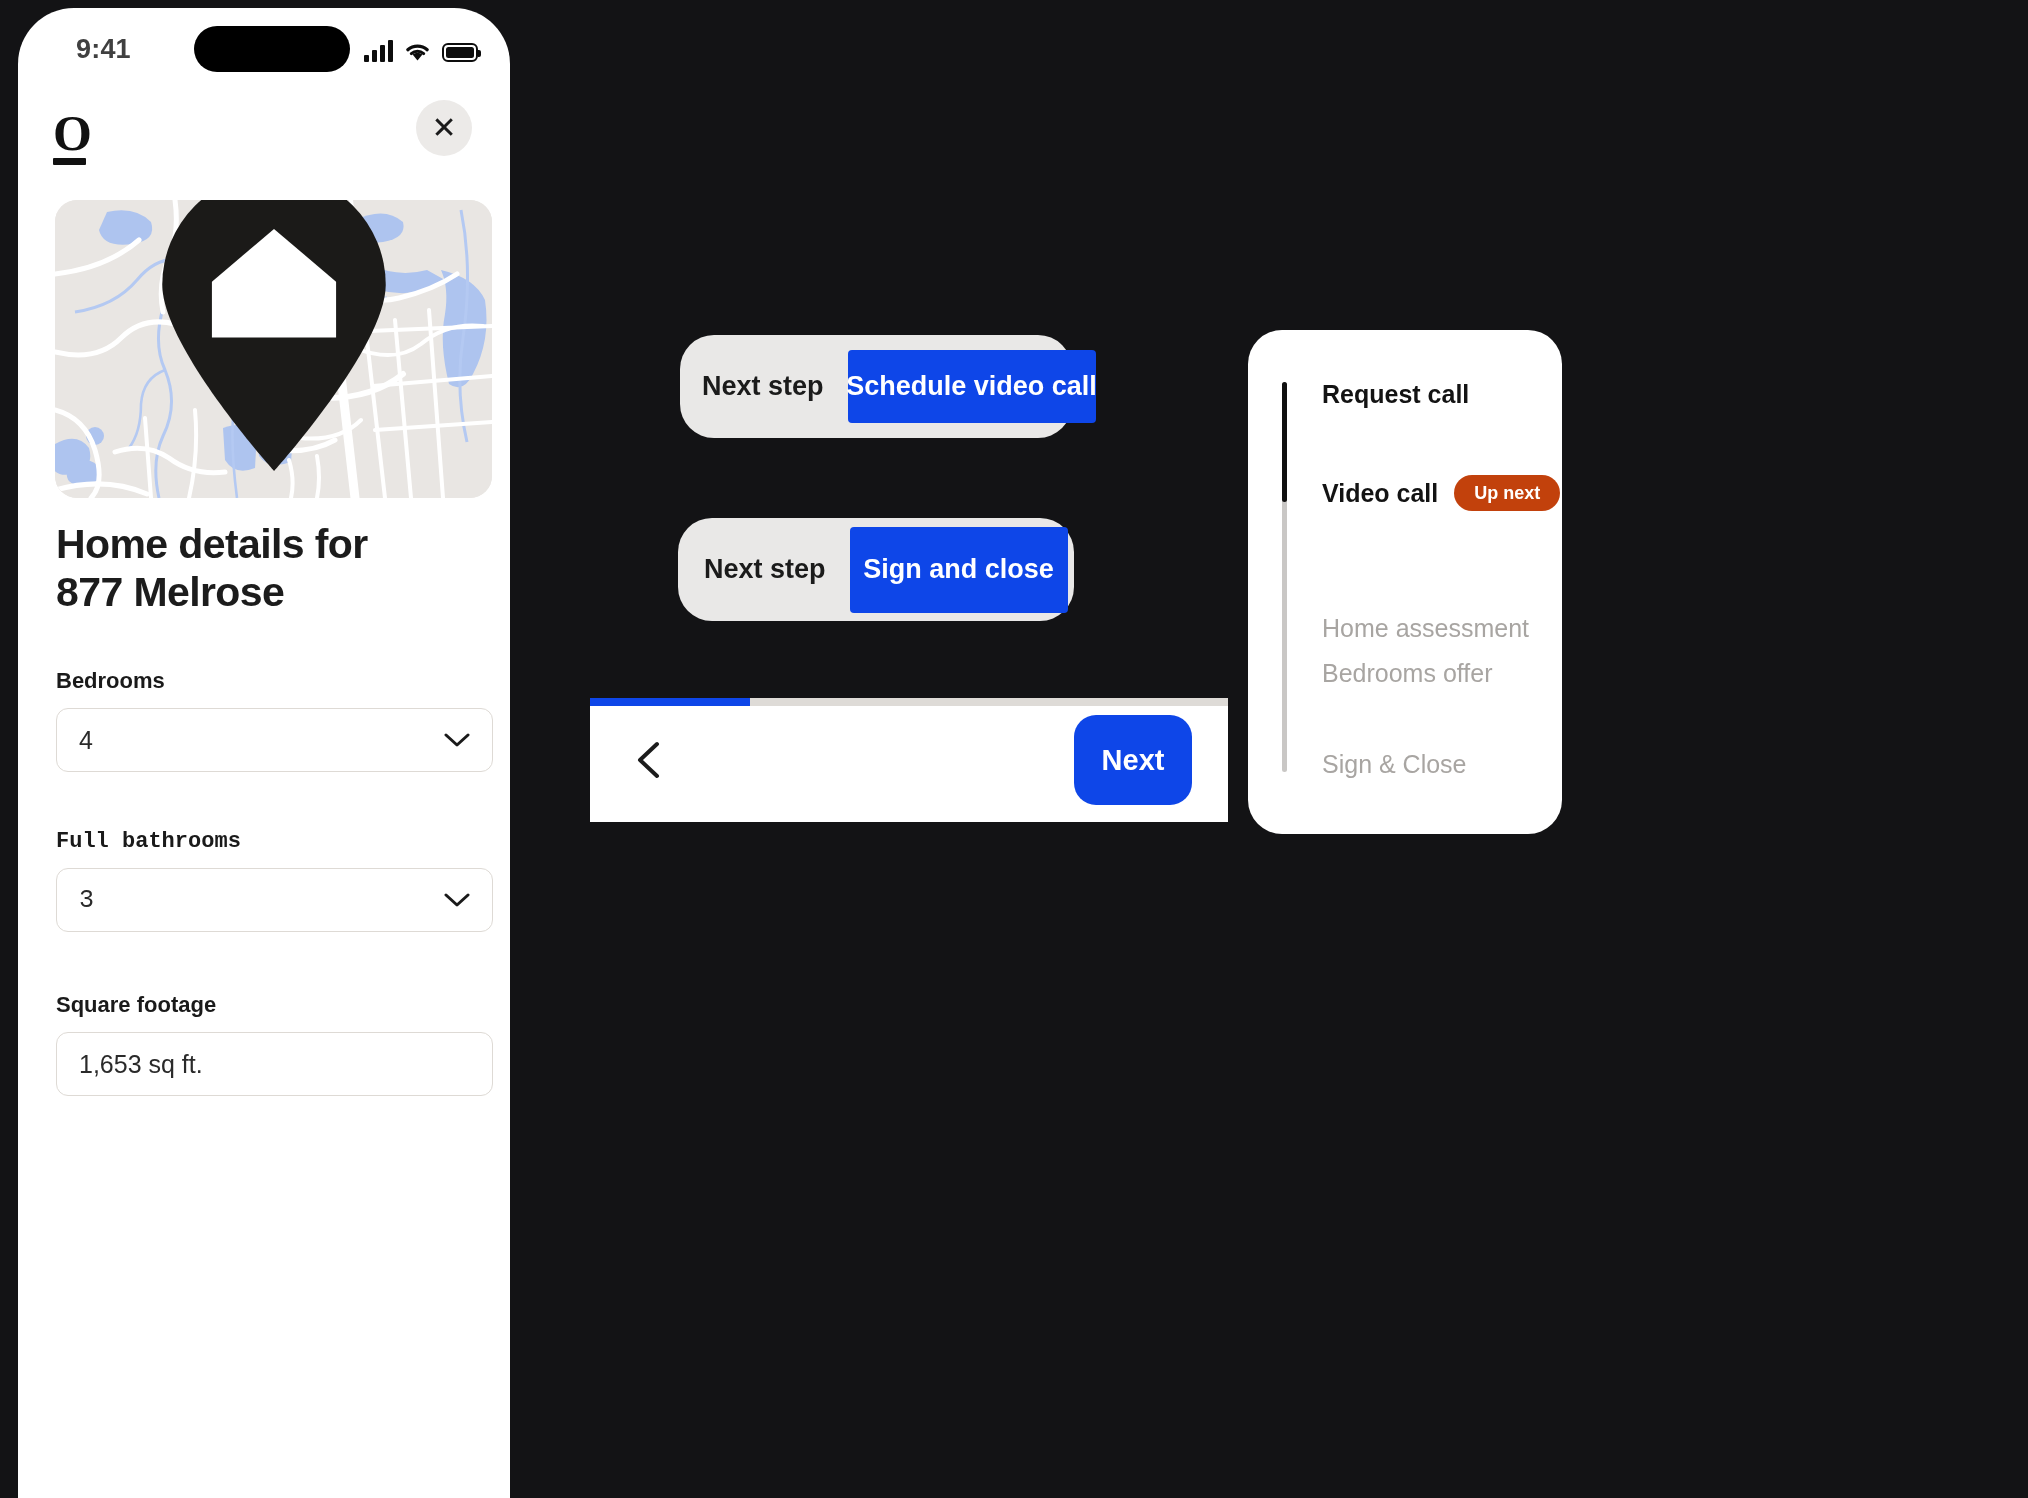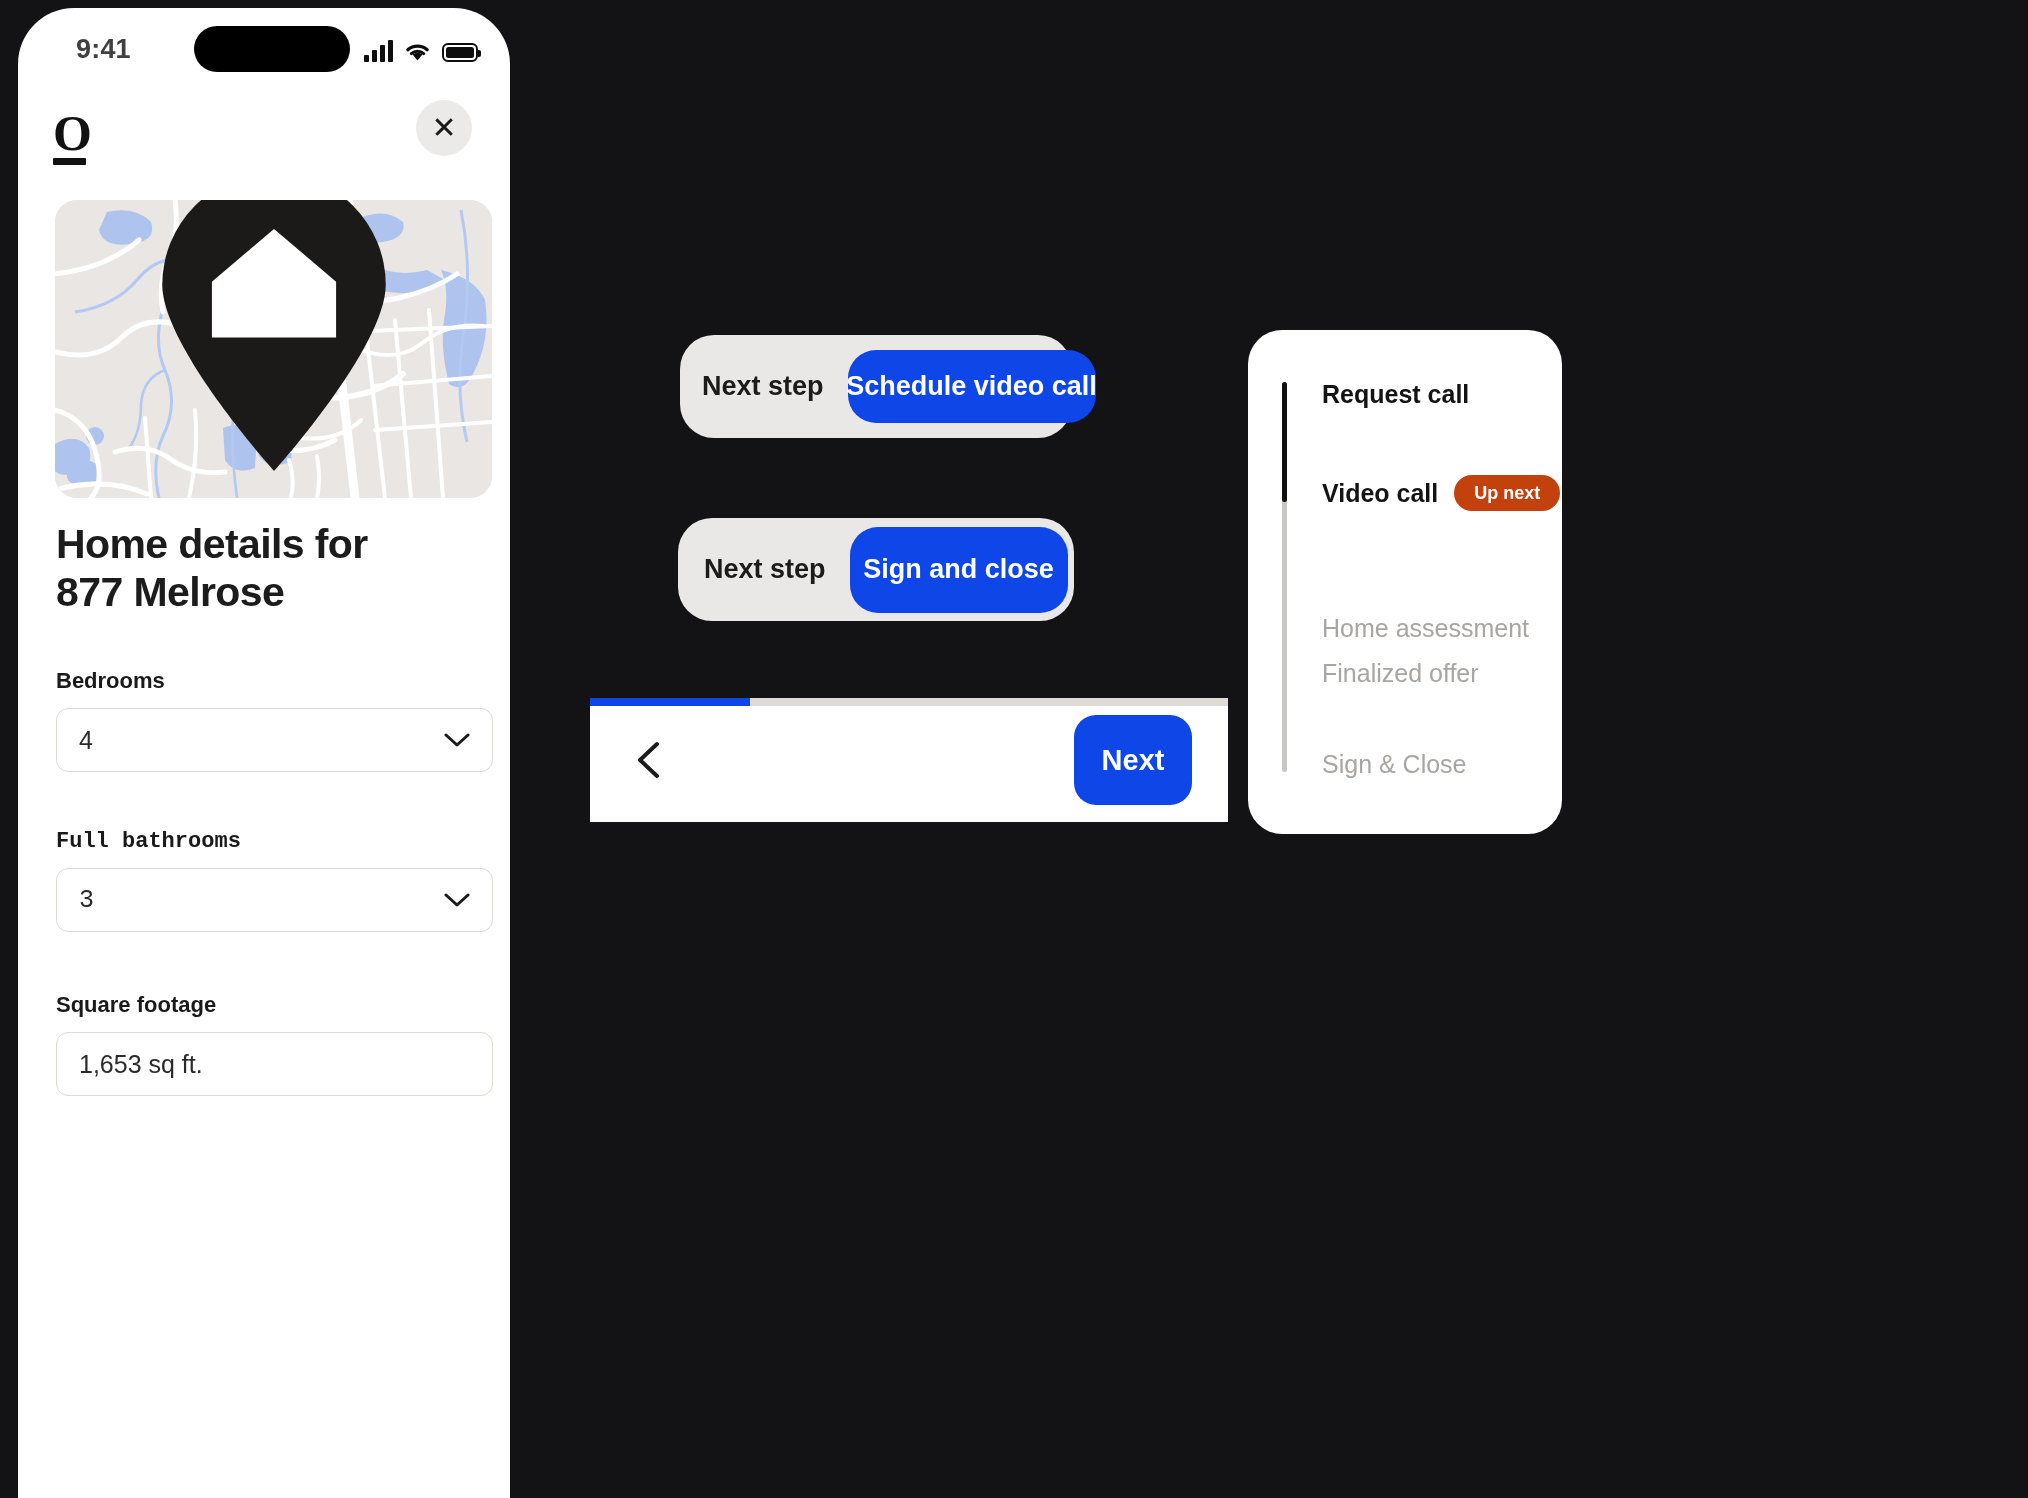--- a/index.html
+++ b/index.html
@@ -116,21 +116,21 @@
     background:#e9e8e7; border-radius:34px;
     display:flex; align-items:center;
   }
   .nextstep .ns-label {
     font-size:27px; font-weight:700; color:#1b1b1b;
     white-space:nowrap;
   }
   .ns-cta {
     background:#0e46e8; color:#fff;
     font-size:27px; font-weight:700;
-    border-radius:28px;
+    border-radius:4px;
     display:flex; align-items:center; justify-content:center;
     white-space:nowrap;
   }
 
   #nextstep-1 { left:680px; top:335px; width:392px; height:103px; padding:0 0 0 22px; }
   #nextstep-1 .ns-label { margin-right:24px; }
   #nextstep-1 .ns-cta { width:248px; height:73px; }
 
   #nextstep-2 { left:678px; top:518px; width:396px; height:103px; padding:0 0 0 26px; }
   #nextstep-2 .ns-label { margin-right:24px; }
@@ -346,21 +346,21 @@
     <div class="tl-item active" style="top:145px;">
       <span>Video call</span>
       <span class="tl-badge">Up next</span>
     </div>
 
     <div class="tl-item muted" style="top:238px;margin-top:46px;">
       <span>Home assessment</span>
     </div>
 
     <div class="tl-item muted" style="top:329px;">
-      <span>Finalized offer</span>
+      <span>Bedrooms offer</span>
     </div>
 
     <div class="tl-item muted" style="top:420px;">
       <span>Sign &amp; Close</span>
     </div>
   </div>
 
 </div>
 
 </body></html>

